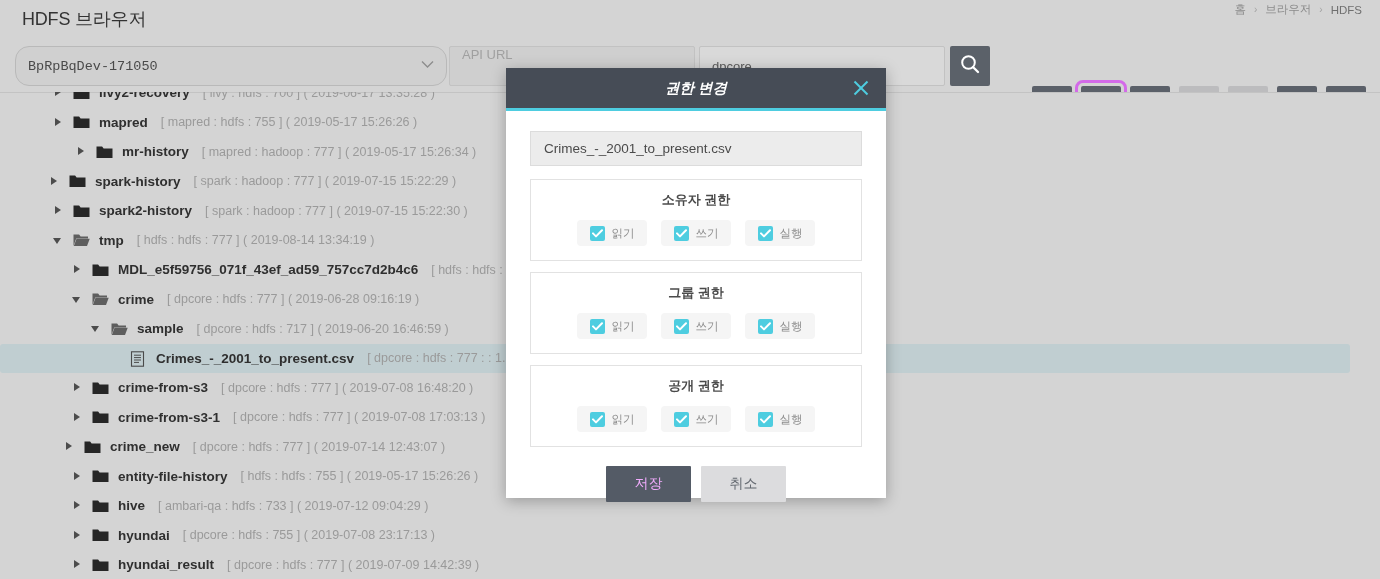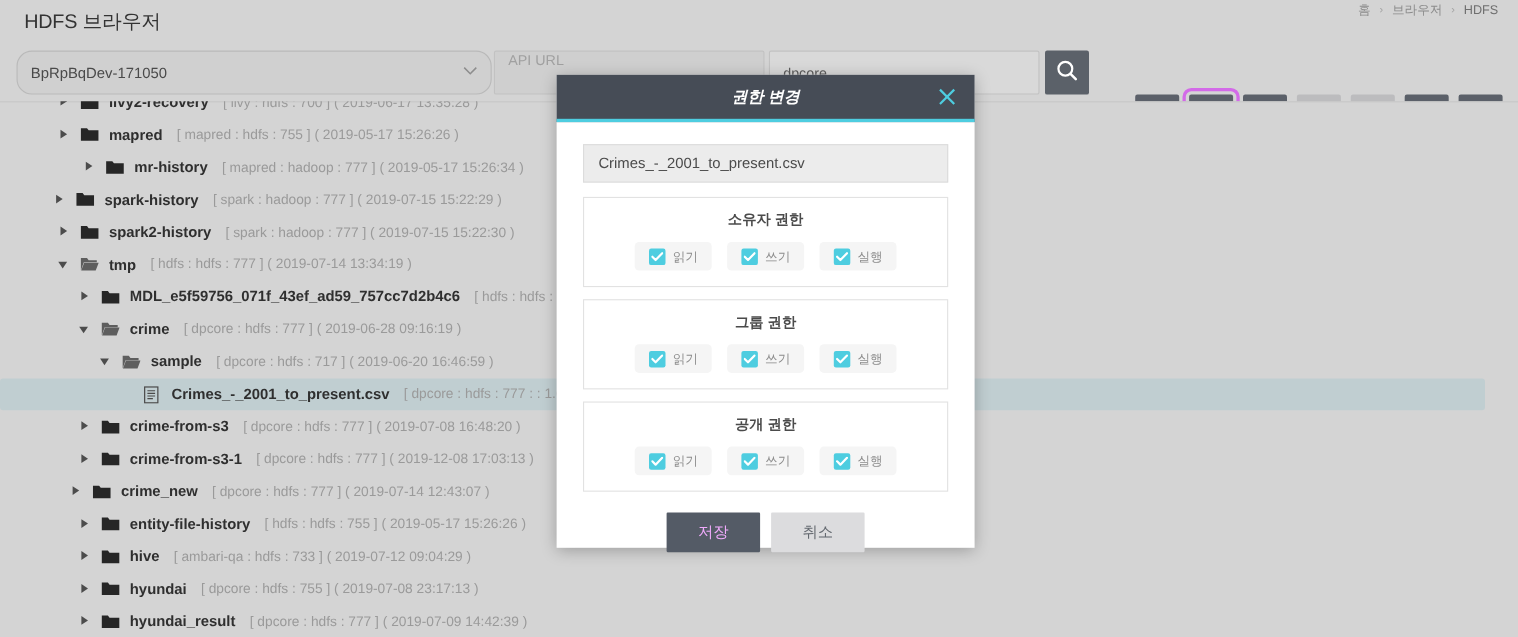--- a/index.html
+++ b/index.html
@@ -25,21 +25,21 @@
   .breadcrumb .sep { color:#a3a3a3; font-size:10px; }
   .breadcrumb .crumb.last { color:#6f6f6f; }
 
   
   .control-bar { position:absolute; left:0; top:40px; width:1380px; height:52px; }
 
   .cluster-select {
     position:absolute; left:15px; top:6px; width:432px; height:40px;
     background:#d0d0d0; border:1px solid #b9b9b9; border-radius:14px;
     display:flex; align-items:center; padding:0 12px;
-    font-size:13.5px; color:#4a4a4a;
+    font-size:13.5px; color:#4a4a4a;font-family:Liberation Mono, monospace;
   }
   .cluster-select .chev { margin-left:auto; color:#8d8d8d; font-size:11px; }
 
   .api-field {
     position:absolute; left:449px; top:6px; width:246px; height:40px;
     background:#cfcfcf; border:1px solid #c2c2c2; border-radius:2px;
     display:flex; align-items:flex-start; padding:0 12px;
     font-size:13px; color:#a0a0a0;
   }
   .search-field {
@@ -300,21 +300,21 @@
         <span class="name">spark2-history</span>
         <span class="meta">[ spark : hadoop : 777 ] ( 2019-07-15 15:22:30 )</span>
       </div>
       <div class="row" style="padding-left: 53px;">
         <span class="tw open"></span>
         <span class="ic"><svg width="17" height="14" viewBox="0 0 17 14">
             <path d="M0.5 1.5h5.6l1.5 2H15v2H3.2L0.5 13z" fill="#5e5e5e"></path>
             <path d="M3.5 5.8h13.2L14 13H0.8z" fill="#5e5e5e"></path>
           </svg></span>
         <span class="name">tmp</span>
-        <span class="meta">[ hdfs : hdfs : 777 ] ( 2019-07-14 13:34:19 )</span>
+        <span class="meta">[ hdfs : hdfs : 777 ] ( 2019-08-14 13:34:19 )</span>
       </div>
       <div class="row" style="padding-left: 72px;">
         <span class="tw closed"></span>
         <span class="ic"><svg width="17" height="14" viewBox="0 0 17 14">
             <path d="M0.5 1.5h5.6l1.5 2H16.5v9.5H0.5z" fill="#262626"></path>
           </svg></span>
         <span class="name">MDL_e5f59756_071f_43ef_ad59_757cc7d2b4c6</span>
         <span class="meta">[ hdfs : hdfs : 7</span>
       </div>
       <div class="row" style="padding-left: 72px;">
@@ -354,21 +354,21 @@
           </svg></span>
         <span class="name">crime-from-s3</span>
         <span class="meta">[ dpcore : hdfs : 777 ] ( 2019-07-08 16:48:20 )</span>
       </div>
       <div class="row" style="padding-left: 72px;">
         <span class="tw closed"></span>
         <span class="ic"><svg width="17" height="14" viewBox="0 0 17 14">
             <path d="M0.5 1.5h5.6l1.5 2H16.5v9.5H0.5z" fill="#262626"></path>
           </svg></span>
         <span class="name">crime-from-s3-1</span>
-        <span class="meta">[ dpcore : hdfs : 777 ] ( 2019-12-08 17:03:13 )</span>
+        <span class="meta">[ dpcore : hdfs : 777 ] ( 2019-07-08 17:03:13 )</span>
       </div>
       <div class="row" style="padding-left: 64px;">
         <span class="tw closed"></span>
         <span class="ic"><svg width="17" height="14" viewBox="0 0 17 14">
             <path d="M0.5 1.5h5.6l1.5 2H16.5v9.5H0.5z" fill="#262626"></path>
           </svg></span>
         <span class="name">crime_new</span>
         <span class="meta">[ dpcore : hdfs : 777 ] ( 2019-07-14 12:43:07 )</span>
       </div>
       <div class="row" style="padding-left: 72px;">

